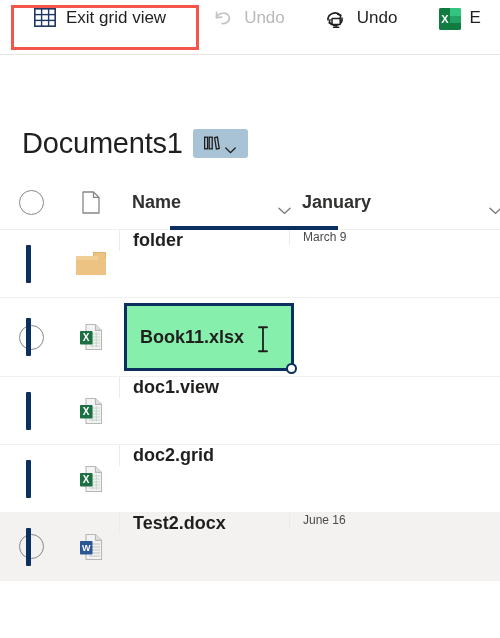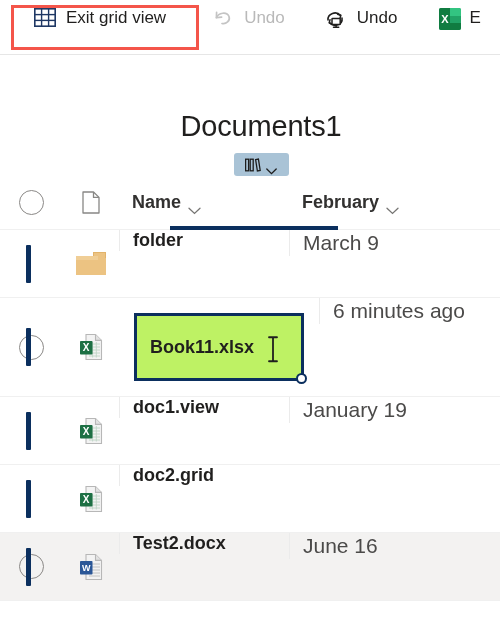--- a/index.html
+++ b/index.html
@@ -76,21 +76,20 @@
   .excel-label { font-size: 17px; color: #201f1e; }
 
   
   .title-row {
     display: flex;
     align-items: center;
     gap: 10px;
     padding: 0 0 0 22px;
     height: 66px;
     margin-top: 55px;
-    flex-direction: column;
   }
   .page-title {
     font-size: 29px;
     color: #201f1e;
     letter-spacing: -0.2px;
     font-weight: 400;
   }
   .lib-badge {
     background: #a9c3d6;
     border-radius: 3px;
@@ -115,20 +114,21 @@
     border-bottom: 1px solid #f0f0f0;
   }
   .th {
     display: flex;
     align-items: center;
     gap: 7px;
     font-size: 18px;
     color: #323130;
     font-weight: bold;
     height: 100%;
+    justify-content: space-between;
   }
   .col-sel  { width: 62px; flex: 0 0 62px; justify-content: center; }
   .col-type { width: 57px; flex: 0 0 57px; justify-content: center; }
   .col-name { width: 170px; flex: 0 0 170px; padding-left: 13px; }
   .col-mod  { flex: 1 1 auto; padding-left: 13px; }
 
   .name-underline {
     position: absolute;
     left: 170px;
     bottom: -1px;
@@ -170,34 +170,34 @@
     width: 170px; flex: 0 0 170px;
     padding-left: 13px;
     font-size: 18px; font-weight: bold; color: #201f1e;
     border-left: 1px solid #ebebeb;
     align-self: stretch;
     text-align: center;
   }
   .c-mod {
     flex: 1 1 auto;
     padding-left: 13px; padding-right: 8px;
-    font-size: 21px; color: #4b4a49;
+    font-size: 12px; color: #4b4a49;
     border-left: 1px solid #ebebeb;
     align-self: stretch;
     line-height: 1.25;
     text-align: center;
   }
 
   
   .c-name.selected {
     border: 3px solid #0b2f5e;
     position: relative;
-    background: #bef264;
+    background: #86efac;
     z-index: 5;
-    margin: 15px;
+    margin: 5px;
     height: 68px;
     align-self: center;
   }
   .fill-handle {
     position: absolute;
     right: -6px; bottom: -6px;
     width: 11px; height: 11px;
     border-radius: 50%;
     background: #ffffff;
     border: 2px solid #0b2f5e;
@@ -317,21 +317,21 @@
     </div>
     <div class="th col-name">
       <span>Name</span>
       <span class="chev">
         <svg width="13" height="8" viewBox="0 0 13 8">
           <path d="M1 1.2 L6.5 6.4 L12 1.2" fill="none" stroke="#767573" stroke-width="1.3" stroke-linecap="round"></path>
         </svg>
       </span>
     </div>
     <div class="th col-mod">
-      <span>February</span>
+      <span>January</span>
       <span class="chev">
         <svg width="13" height="8" viewBox="0 0 13 8">
           <path d="M1 1.2 L6.5 6.4 L12 1.2" fill="none" stroke="#767573" stroke-width="1.3" stroke-linecap="round"></path>
         </svg>
       </span>
     </div>
     <div class="name-underline"></div>
   </div>
 
   <div class="row">
@@ -377,23 +377,20 @@
       </span>
     </div>
     <div class="cell c-name selected">
       <span>Book11.xlsx</span>
       <span class="ibeam">
         <svg width="12" height="28" viewBox="0 0 12 28">
           <path d="M2 2 H10 M6 2 V26 M2 26 H10" fill="none" stroke="#201f1e" stroke-width="1.8" stroke-linecap="round"></path>
         </svg>
       </span>
       <span class="fill-handle"></span>
-    </div>
-    <div class="cell c-mod">
-      <span>6 minutes ago</span>
     </div>
   </div>
 
   <div class="row">
     <div class="row-bar"></div>
     <div class="cell c-sel"></div>
     <div class="cell c-type">
       <span class="doc-icon">
         <svg width="24" height="28" viewBox="0 0 24 28">
           <path d="M7 1.5 H16.5 L22.5 7.4 V26.5 H7 Z" fill="#f3f3f3" stroke="#b7b7b7" stroke-width="1.1"></path>
@@ -408,23 +405,20 @@
               <line x1="17.3" y1="9" x2="17.3" y2="24.5"></line>
           </g>
           <rect x="1" y="8" width="12.5" height="13.5" fill="#1d7044" rx="0.8"></rect>
           <text x="7.2" y="18.4" font-family="'Liberation Sans',sans-serif" font-size="10" font-weight="bold" fill="#ffffff" text-anchor="middle">X</text>
         </svg>
       </span>
     </div>
     <div class="cell c-name">
       <span>doc1.view</span>
     </div>
-    <div class="cell c-mod">
-      <span>January 19</span>
-    </div>
   </div>
 
   <div class="row">
     <div class="row-bar"></div>
     <div class="cell c-sel"></div>
     <div class="cell c-type">
       <span class="doc-icon">
         <svg width="24" height="28" viewBox="0 0 24 28">
           <path d="M7 1.5 H16.5 L22.5 7.4 V26.5 H7 Z" fill="#f3f3f3" stroke="#b7b7b7" stroke-width="1.1"></path>
           <path d="M16.5 1.5 V7.4 H22.5" fill="#e2e2e2" stroke="#b7b7b7" stroke-width="1.1"></path>

